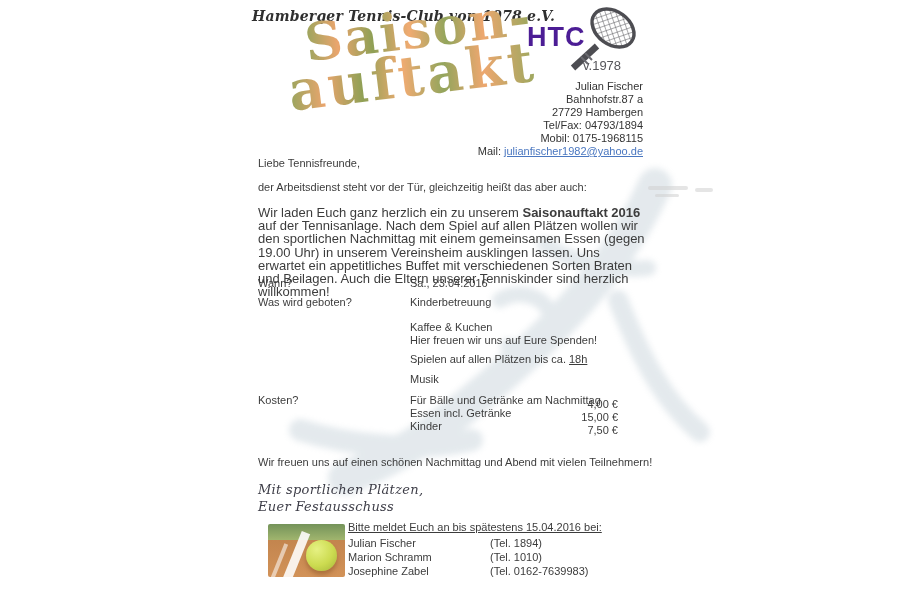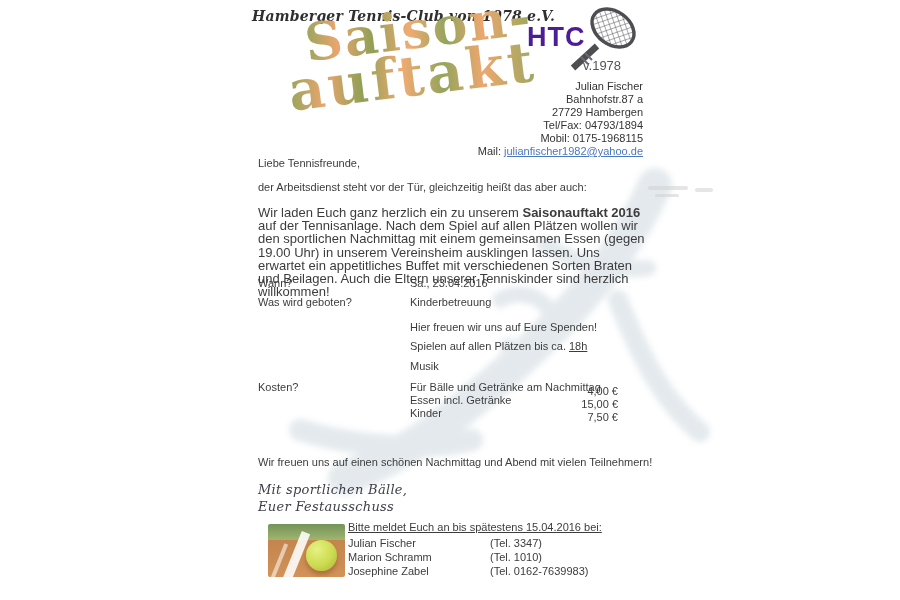--- a/index.html
+++ b/index.html
@@ -129,20 +129,23 @@
         <span>Wann?</span>
         <span class="dval">Sa., 23.04.2016</span>
       </div>
       <div class="gap6"></div>
       <div class="drow">
         <span>Was wird geboten?</span>
         <span class="dval">Kinderbetreuung</span>
       </div>
       <div class="gap12"></div>
       <div class="drow">
+        <span class="dval">Kaffee &amp; Kuchen</span>
+      </div>
+      <div class="drow">
         <span class="dval">Hier freuen wir uns auf Eure Spenden!</span>
       </div>
       <div class="gap6"></div>
       <div class="drow">
         <span class="dval"><span>Spielen auf allen Plätzen bis ca. </span><span class="u">18h</span></span>
       </div>
       <div class="gap7"></div>
       <div class="drow">
         <span class="dval">Musik</span>
       </div>
@@ -158,40 +161,40 @@
       </div>
       <div class="drow">
         <span class="dval">Kinder</span>
         <span class="dprice">7,50 €</span>
       </div>
     </div>
 
     <div class="outro">Wir freuen uns auf einen schönen Nachmittag und Abend mit vielen Teilnehmern!</div>
 
     <div class="closing">
-      <div>Mit sportlichen Bälle,</div>
+      <div>Mit sportlichen Plätzen,</div>
       <div>Euer Festausschuss</div>
     </div>
 
     <div class="photo">
       <div class="photo-green"></div>
       <div class="photo-clay"></div>
       <div class="photo-line2"></div>
       <div class="photo-line1"></div>
       <div class="photo-ball"></div>
     </div>
 
     <div class="reg-heading">Bitte meldet Euch an bis spätestens 15.04.2016 bei:</div>
     <div class="reg-names">
       <div>Julian Fischer</div>
       <div>Marion Schramm</div>
       <div>Josephine Zabel</div>
     </div>
     <div class="reg-tels">
-      <div>(Tel. 3347)</div>
+      <div>(Tel. 1894)</div>
       <div>(Tel. 1010)</div>
       <div>(Tel. 0162-7639983)</div>
     </div>
 
     <div class="smudge" style="left:648px;top:186px;width:40px;height:4px;"></div>
     <div class="smudge" style="left:695px;top:188px;width:18px;height:4px;"></div>
     <div class="smudge" style="left:655px;top:194px;width:24px;height:3px;"></div>
 
   </div>
 </div>

